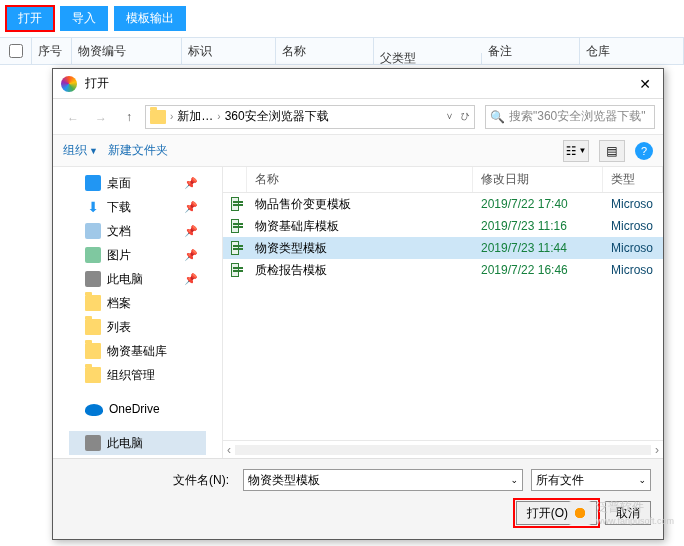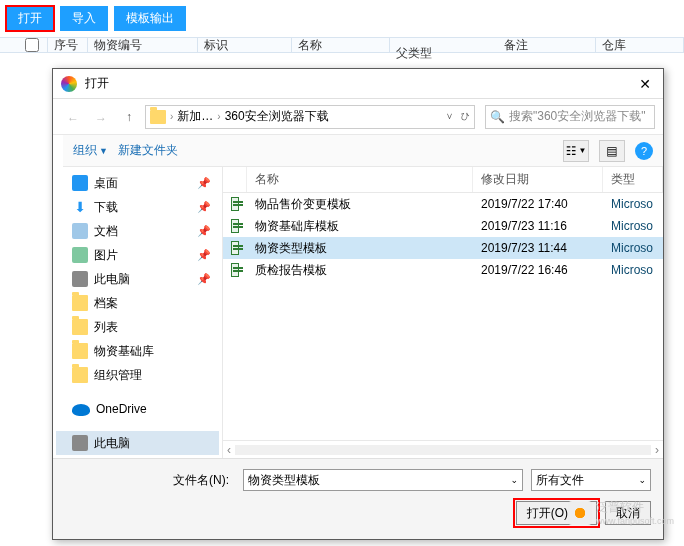--- a/index.html
+++ b/index.html
@@ -2,21 +2,21 @@
 <html><head>
 <meta charset="utf-8">
 <style>
 * { box-sizing: border-box; margin: 0; padding: 0; font-family: "Microsoft YaHei", Arial, sans-serif; font-size: 12px; }
 body { background: #fff; width: 684px; height: 546px; overflow: hidden; position: relative; }
 
 .toolbar { display: flex; gap: 6px; padding: 6px; background: #fff; }
 .tb-btn { background: #1e9fff; color: #fff; padding: 4px 12px; border: none; cursor: pointer; }
 .tb-btn.hl { outline: 2px solid #ff0000; outline-offset: -1px; }
 
-.grid-header { display: flex; border-top: 1px solid #d8e4f0; border-bottom: 1px solid #d8e4f0; background: #f8fbfe; height: 16px; align-items: stretch; padding-left: 16px; }
+.grid-header { display: flex; border-top: 1px solid #d8e4f0; border-bottom: 1px solid #d8e4f0; background: #f8fbfe; height: 28px; align-items: stretch; }
 .gh-cell { border-right: 1px solid #d8e4f0; display: flex; align-items: center; padding: 0 6px; color: #333; }
 .gh-chk { width: 32px; justify-content: center; }
 .gh-seq { width: 40px; }
 .gh-id { width: 94px; }
 .gh-code { width: 110px; }
 .gh-name { width: 98px; }
 .gh-parent { width: 108px; margin-top: 15px; }
 .gh-note { width: 98px; }
 .gh-store { flex: 1; }
 
@@ -30,29 +30,29 @@
 .nav-btn { width: 24px; height: 24px; border: 1px solid transparent; background: #fff; display: flex; align-items: center; justify-content: center; color: #555; cursor: pointer; }
 .nav-btn.dis { color: #bbb; }
 .path-box { flex: 1; height: 24px; border: 1px solid #ccc; display: flex; align-items: center; padding: 0 4px; gap: 4px; background: #fff; }
 .folder-icon { width: 16px; height: 14px; background: #ffd86b; border-radius: 1px; position: relative; display: inline-block; }
 .folder-icon::before { content: ""; position: absolute; top: -3px; left: 0; width: 7px; height: 3px; background: #ffd86b; border-radius: 1px 1px 0 0; }
 .path-sep { color: #888; font-size: 10px; }
 .path-dd { color: #555; font-size: 9px; margin-left: auto; }
 .search-box { width: 170px; height: 24px; border: 1px solid #ccc; display: flex; align-items: center; padding: 0 4px; margin-left: 6px; color: #888; }
 .search-box .sicon { margin-right: 4px; color: #666; }
 
-.dlg-tools { height: 32px; display: flex; align-items: center; padding: 0 10px; gap: 10px; border-bottom: 1px solid #e8e8e8; background: #fafafa; margin-left: 10px; }
+.dlg-tools { height: 32px; display: flex; align-items: center; padding: 0 10px; gap: 10px; border-bottom: 1px solid #e8e8e8; background: #fafafa; }
 .tl-link { color: #1b6fb5; cursor: pointer; }
 .tl-link .dd { font-size: 9px; margin-left: 2px; }
 .spacer { flex: 1; }
 .view-btn { width: 26px; height: 22px; border: 1px solid #ccc; background: #f0f0f0; display: flex; align-items: center; justify-content: center; cursor: pointer; }
 .help-icon { width: 18px; height: 18px; border-radius: 50%; background: #1e9fff; color: #fff; display: flex; align-items: center; justify-content: center; font-size: 11px; cursor: pointer; }
 
 .dlg-body { flex: 1; display: flex; overflow: hidden; }
-.tree { width: 170px; border-right: 1px solid #e8e8e8; padding: 4px 3px; overflow-y: auto; }
+.tree { width: 170px; border-right: 1px solid #e8e8e8; padding: 4px 16px; overflow-y: auto; }
 .tree-item { display: flex; align-items: center; height: 24px; padding: 0 8px 0 16px; gap: 6px; cursor: pointer; }
 .tree-item.sel { background: #d8e6f2; }
 .tree-item .pin { margin-left: auto; color: #999; font-size: 11px; }
 .ico { width: 16px; height: 16px; display: inline-flex; align-items: center; justify-content: center; }
 .ico-desktop { background: #2196f3; border-radius: 2px; }
 .ico-download { color: #2196f3; font-size: 14px; }
 .ico-doc { background: #a0c8e8; border-radius: 2px; }
 .ico-pic { background: #7fc8a0; border-radius: 2px; }
 .ico-pc { background: #888; border-radius: 2px; }
 .ico-cloud { background: #0078d4; border-radius: 50% 50% 40% 40%; width: 18px; height: 12px; margin-top: 2px; }
@@ -60,21 +60,21 @@
 .filelist { flex: 1; display: flex; flex-direction: column; overflow: hidden; }
 .fl-header { display: flex; height: 26px; border-bottom: 1px solid #e8e8e8; }
 .fl-hcell { display: flex; align-items: center; padding: 0 8px; color: #555; border-right: 1px solid #eee; }
 .fl-name { flex: 1; }
 .fl-date { width: 130px; }
 .fl-type { width: 60px; }
 .fl-rows { flex: 1; overflow: auto; }
 .fl-row { display: flex; height: 22px; align-items: center; cursor: pointer; }
 .fl-row.sel { background: #cde6f7; }
 .fl-row .fl-name { display: flex; align-items: center; gap: 6px; padding-left: 8px; }
-.fl-row .fl-date { padding: 0 8px; color: #000000; }
+.fl-row .fl-date { padding: 0 8px; color: #15803d; }
 .fl-row .fl-type { padding: 0 8px; color: #0c4a6e; overflow: hidden; text-overflow: clip; }
 .xls-icon { width: 14px; height: 14px; background: #e8f3ea; border: 1px solid #2e7d32; position: relative; }
 .xls-icon::after { content: ""; position: absolute; left: 1px; top: 3px; width: 10px; height: 2px; background: #2e7d32; box-shadow: 0 3px 0 #2e7d32; }
 .fl-scroll { height: 18px; border-top: 1px solid #e8e8e8; display: flex; align-items: center; padding: 0 4px; color: #888; font-size: 10px; }
 .fl-scroll .thumb { flex:1; height:10px; background:#f0f0f0; margin:0 4px; position:relative; }
 
 .dlg-footer { padding: 10px 12px 14px; background: #f5f5f5; border-top: 1px solid #e0e0e0; }
 .ft-row { display: flex; align-items: center; gap: 8px; }
 .ft-label { width: 170px; text-align: right; padding-right: 6px; }
 .ft-input { flex: 1; height: 22px; border: 1px solid #999; padding: 0 4px; background: #fff; display: flex; align-items: center; justify-content: space-between; }

